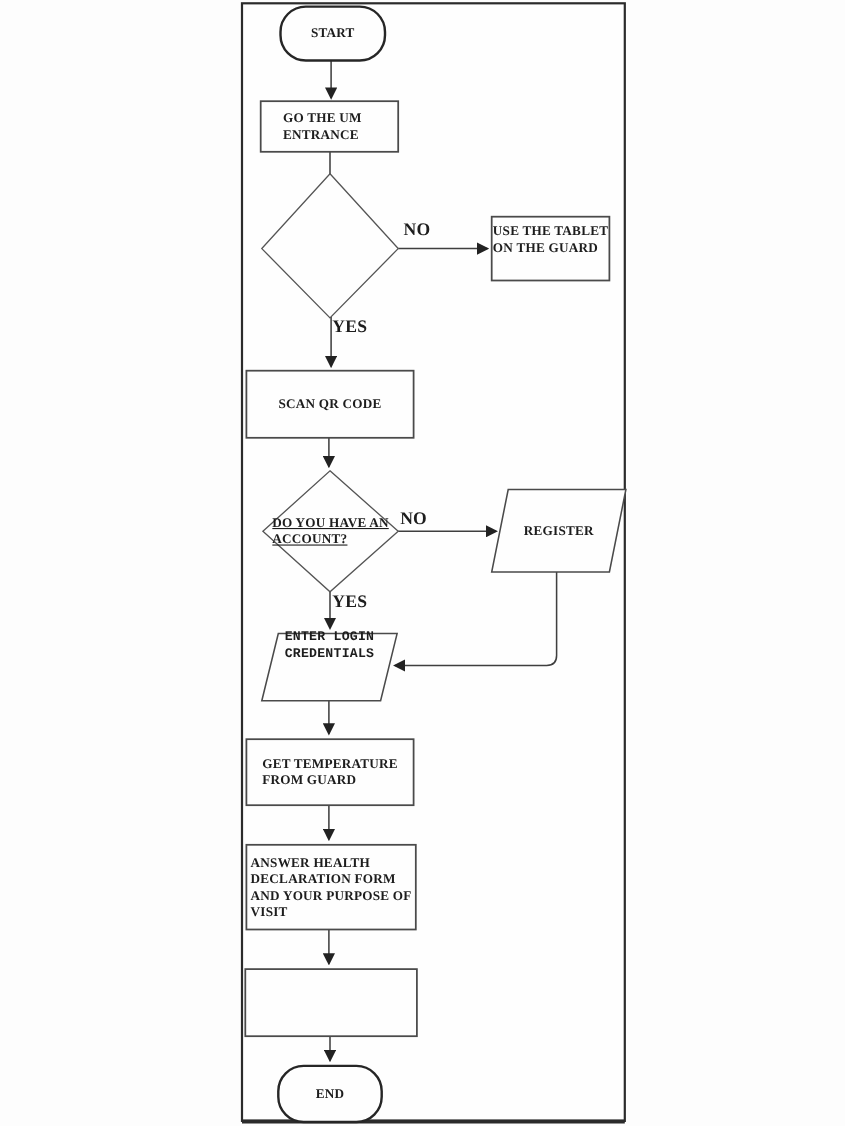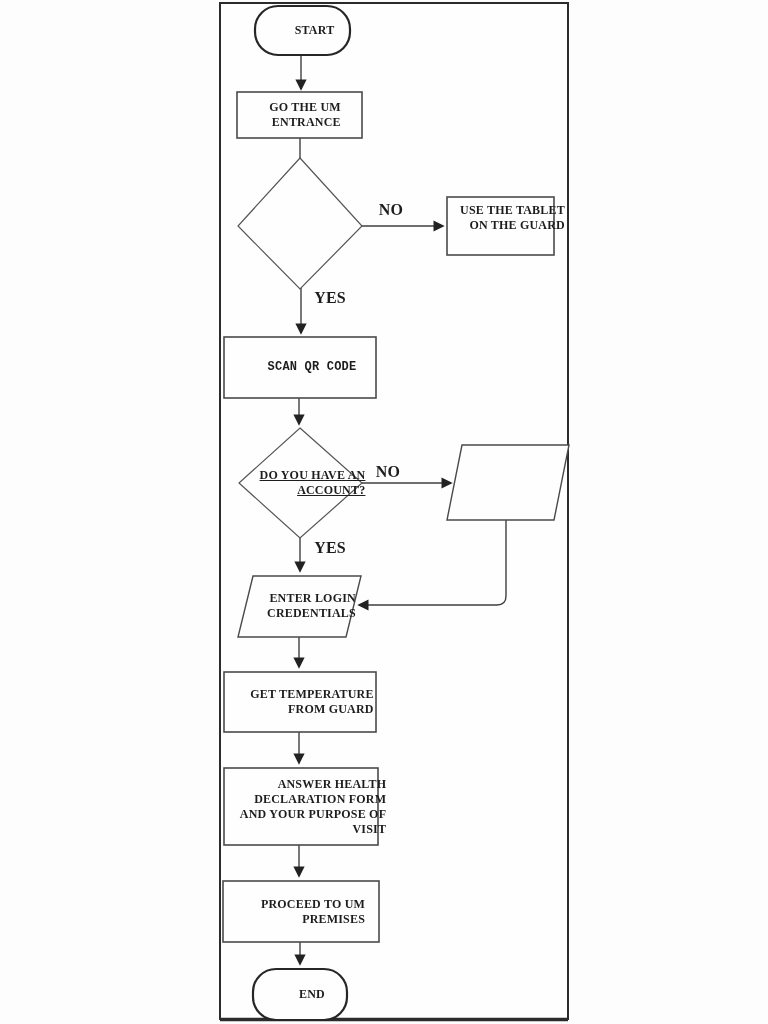--- a/index.html
+++ b/index.html
@@ -14,29 +14,28 @@
   svg.diagram {
     position: absolute;
     left: 0; top: 0;
     width: 768px; height: 1024px;
   }
   .lbl {
     position: absolute;
     display: flex;
     align-items: center;
     justify-content: center;
-    text-align: right;
+    text-align: left;
     font-weight: bold;
     font-size: 12px;
     line-height: 15px;
     letter-spacing: 0.2px;
     color: #1d1d1d;
     white-space: pre-line;
     pointer-events: none;
-    padding-left: 12px;
   }
   .edge-lbl {
     font-size: 16px;
     line-height: 14px;
   }
 </style>
 </head>
 <body>
 
 <div class="screen">
@@ -97,39 +96,38 @@
 ENTRANCE</div>
 
 
   <div class="lbl edge-lbl" style="left:363px; top:202px; width:32px; height:15px;">NO</div>
 
   <div class="lbl" style="left:447px; top:197px; width:107px; height:42px;">USE THE TABLET
 ON THE GUARD</div>
 
   <div class="lbl edge-lbl" style="left:302px; top:290px; width:32px; height:15px;">YES</div>
 
-  <div class="lbl" style="left:224px; top:337px; width:152px; height:61px;font-family:Liberation Mono, monospace;">SCAN QR CODE</div>
+  <div class="lbl" style="left:224px; top:337px; width:152px; height:61px;">SCAN QR CODE</div>
 
   <div class="lbl" style="left:239px; top:430px; width:123px; height:106px;text-decoration:underline;">DO YOU HAVE AN
 ACCOUNT?</div>
 
   <div class="lbl edge-lbl" style="left:360px; top:464px; width:32px; height:15px;">NO</div>
 
+  <div class="lbl" style="left:447px; top:445px; width:122px; height:75px;">REGISTER</div>
 
   <div class="lbl edge-lbl" style="left:302px; top:540px; width:32px; height:15px;">YES</div>
 
-  <div class="lbl" style="left:238px; top:575px; width:123px; height:62px;">ENTER LOGIN
+  <div class="lbl" style="left:238px; top:556px; width:123px; height:62px;font-family:Liberation Mono, monospace;">ENTER LOGIN
 CREDENTIALS</div>
 
   <div class="lbl" style="left:224px; top:768px; width:154px; height:77px;">ANSWER HEALTH
 DECLARATION FORM
 AND YOUR PURPOSE OF
 VISIT</div>
 
   <div class="lbl" style="left:224px; top:672px; width:152px; height:60px;">GET TEMPERATURE
 FROM GUARD</div>
 
-  <div class="lbl" style="left:223px; top:881px; width:156px; height:61px;">PROCEED TO UM
-PREMISES</div>
 
   <div class="lbl" style="left:253px; top:969px; width:94px; height:51px;">END</div>
 
 </div>
 
 </body></html>

